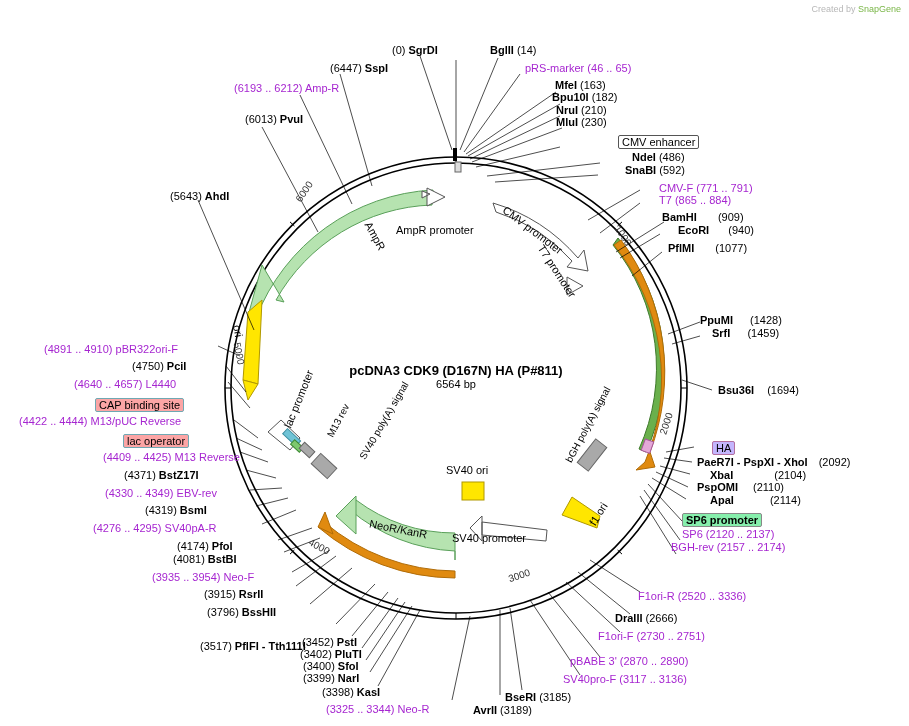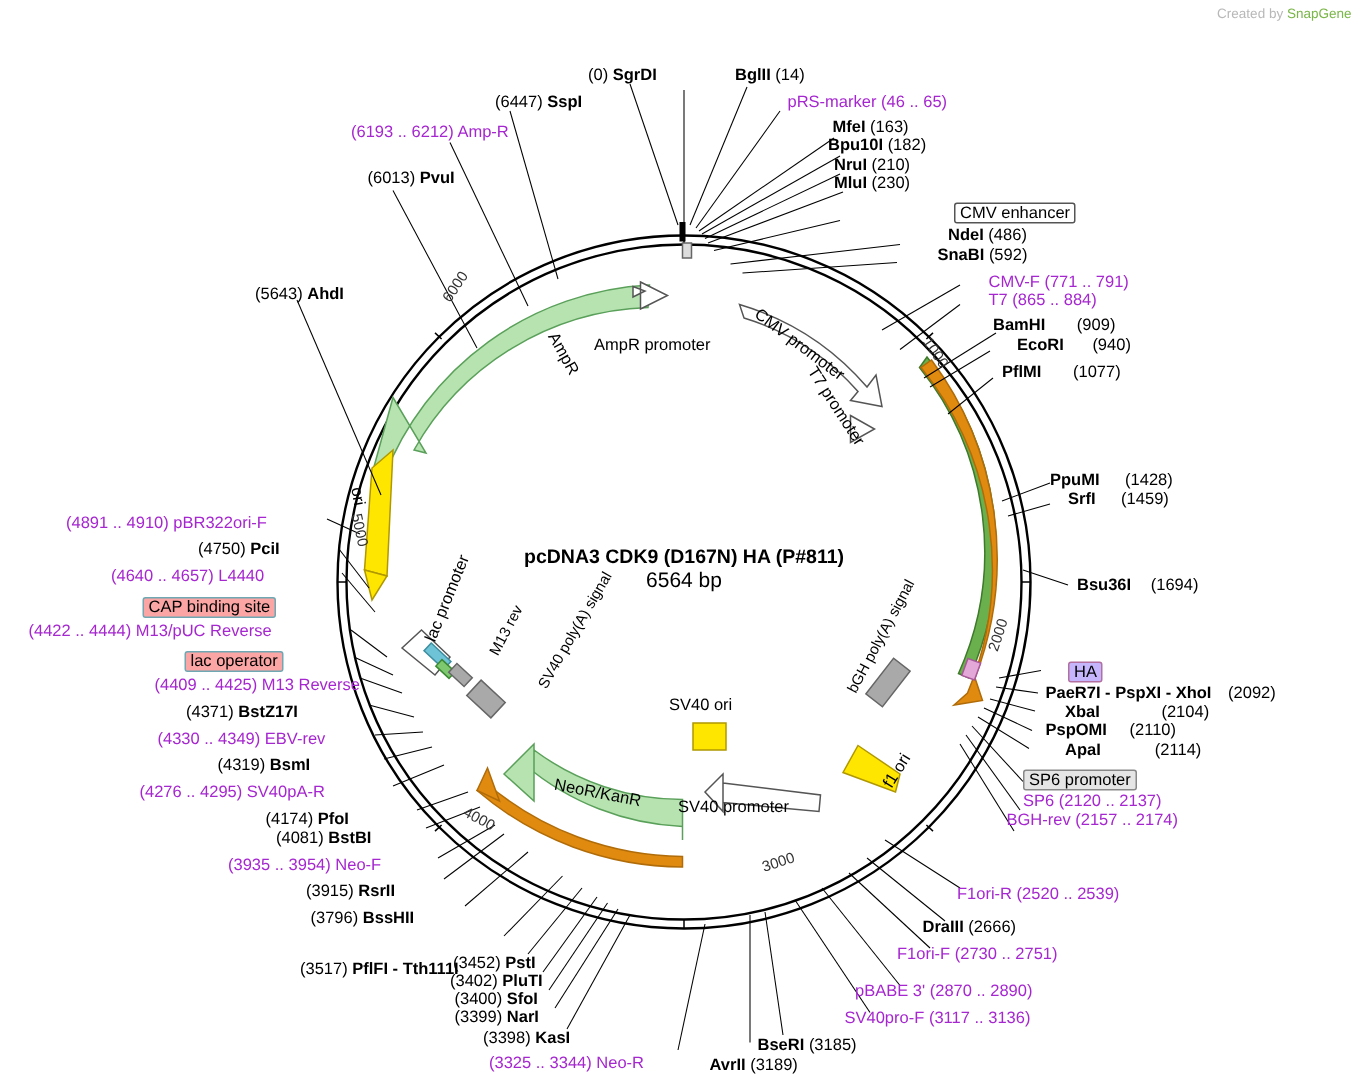--- a/index.html
+++ b/index.html
@@ -18,25 +18,25 @@
     position:absolute;right:8px;top:4px;font-size:9px;color:#b8b8b8;
   }
   .credit .sg{color:#7ab648;}
   svg{position:absolute;left:0;top:0;}
   .boxlbl{
     display:inline-block;border:1px solid #555;background:#ffffff;
     padding:0px 3px;font-size:11px;border-radius:2px;color:#000;
   }
   .boxlbl.cyan{background:#fca5a5;border-color:#6fa8b3;}
   .boxlbl.pink{background:#c4b5fd;border-color:#b36fa0;}
-  .boxlbl.gray{background:#e5e5e5;border-color:#888;}
+  .boxlbl.gray{background:#86efac;border-color:#888;font-weight:bold;}
   .center-title{
     text-align:center;font-size:13px;font-weight:bold;color:#000;
   }
-  .center-sub{text-align:center;font-size:14px;color:#000;}
+  .center-sub{text-align:center;font-size:11px;color:#000;}
 </style>
 </head>
 <body>
 
 <div class="credit">
   <span>Created by</span>
   <span class="sg">SnapGene</span>
 </div>
 
 <svg width="909" height="726">
@@ -211,21 +211,21 @@
 <div class="abs lbl" style="left:232px;top:325px;transform:rotate(80deg);">ori</div>
 <div class="abs lbl" style="left:268px;top:393px;transform:rotate(-68deg);">lac promoter</div>
 <div class="abs lbl" style="left:320px;top:415px;transform:rotate(-62deg);font-size:10px;">M13 rev</div>
 <div class="abs lbl" style="left:340px;top:415px;transform:rotate(-60deg);font-size:10px;">SV40 poly(A) signal</div>
 <div class="abs lbl" style="left:446px;top:464px;">SV40 ori</div>
 <div class="abs lbl" style="left:369px;top:523px;transform:rotate(11deg);">NeoR/KanR</div>
 <div class="abs lbl" style="left:452px;top:532px;">SV40 promoter</div>
 <div class="abs lbl" style="left:586px;top:508px;transform:rotate(-58deg);">f1 ori</div>
 <div class="abs lbl" style="left:546px;top:419px;transform:rotate(-62deg);font-size:10px;">bGH poly(A) signal</div>
 
-<div class="abs" style="left:636px;top:132px;text-align:right;">
+<div class="abs" style="left:618px;top:132px;text-align:right;">
   <span class="boxlbl">CMV enhancer</span>
 </div>
 <div class="abs" style="left:95px;top:395px;">
   <span class="boxlbl cyan">CAP binding site</span>
 </div>
 <div class="abs" style="left:123px;top:431px;">
   <span class="boxlbl cyan">lac operator</span>
 </div>
 <div class="abs" style="left:712px;top:438px;">
   <span class="boxlbl pink">HA</span>
@@ -335,21 +335,21 @@
   <span class="purple">SP6</span>
   <span class="purple">(2120 .. 2137)</span>
 </div>
 <div class="abs lbl" style="left:671px;top:541px;">
   <span class="purple">BGH-rev</span>
   <span class="purple">(2157 .. 2174)</span>
 </div>
 
 <div class="abs lbl" style="left:638px;top:590px;">
   <span class="purple">F1ori-R</span>
-  <span class="purple">(2520 .. 2539)</span>
+  <span class="purple">(2520 .. 3336)</span>
 </div>
 <div class="abs lbl" style="left:615px;top:612px;">
   <span class="bold">DraIII</span>
   <span class="pos">(2666)</span>
 </div>
 <div class="abs lbl" style="left:598px;top:630px;">
   <span class="purple">F1ori-F</span>
   <span class="purple">(2730 .. 2751)</span>
 </div>
 <div class="abs lbl" style="left:570px;top:655px;">
@@ -401,21 +401,21 @@
   <span class="bold">BssHII</span>
 </div>
 <div class="abs lbl" style="left:204px;top:588px;">
   <span class="pos">(3915)</span>
   <span class="bold">RsrII</span>
 </div>
 <div class="abs lbl" style="left:152px;top:571px;">
   <span class="purple">(3935 .. 3954)</span>
   <span class="purple">Neo-F</span>
 </div>
-<div class="abs lbl" style="left:173px;top:553px;margin-left:11px;">
+<div class="abs lbl" style="left:173px;top:553px;">
   <span class="pos">(4081)</span>
   <span class="bold">BstBI</span>
 </div>
 <div class="abs lbl" style="left:177px;top:540px;">
   <span class="pos">(4174)</span>
   <span class="bold">PfoI</span>
 </div>
 
 <div class="abs lbl" style="left:93px;top:522px;">
   <span class="purple">(4276 .. 4295)</span>

